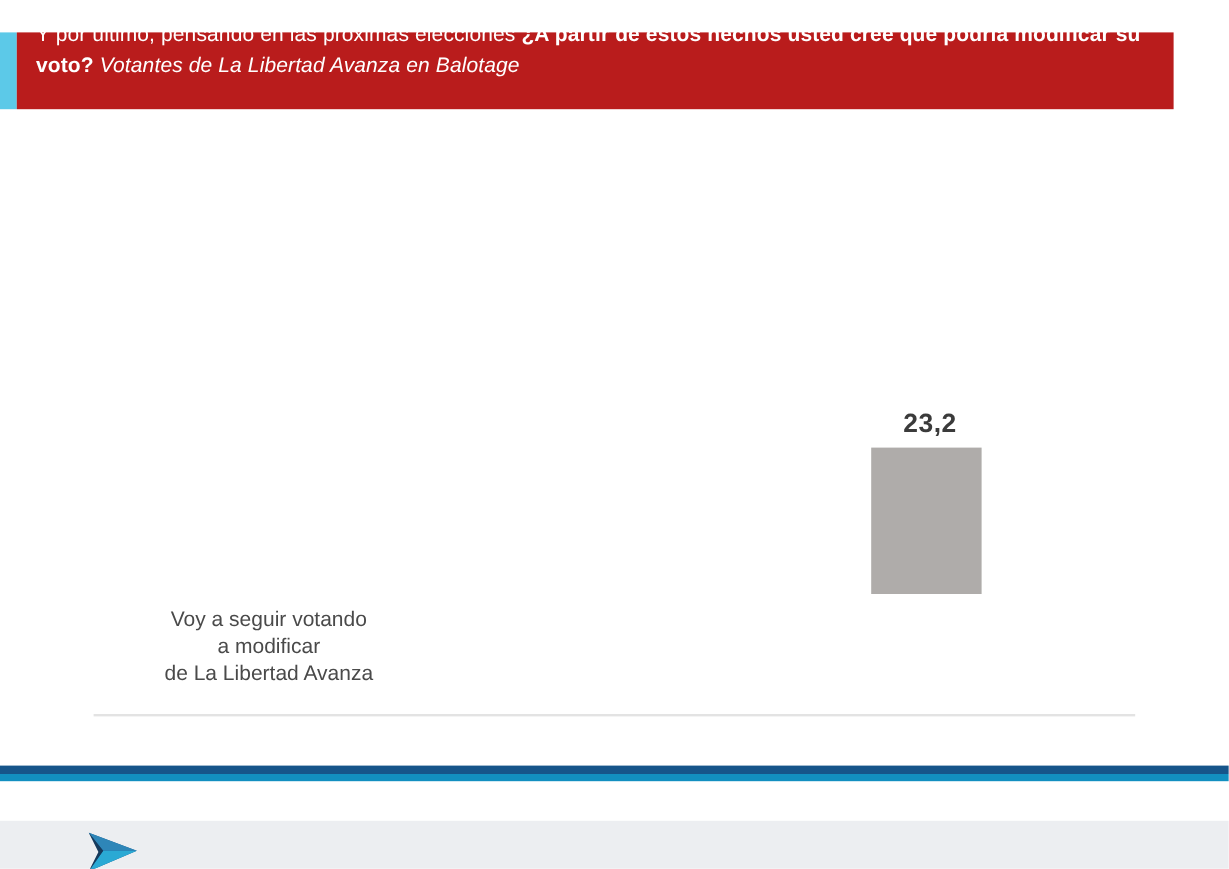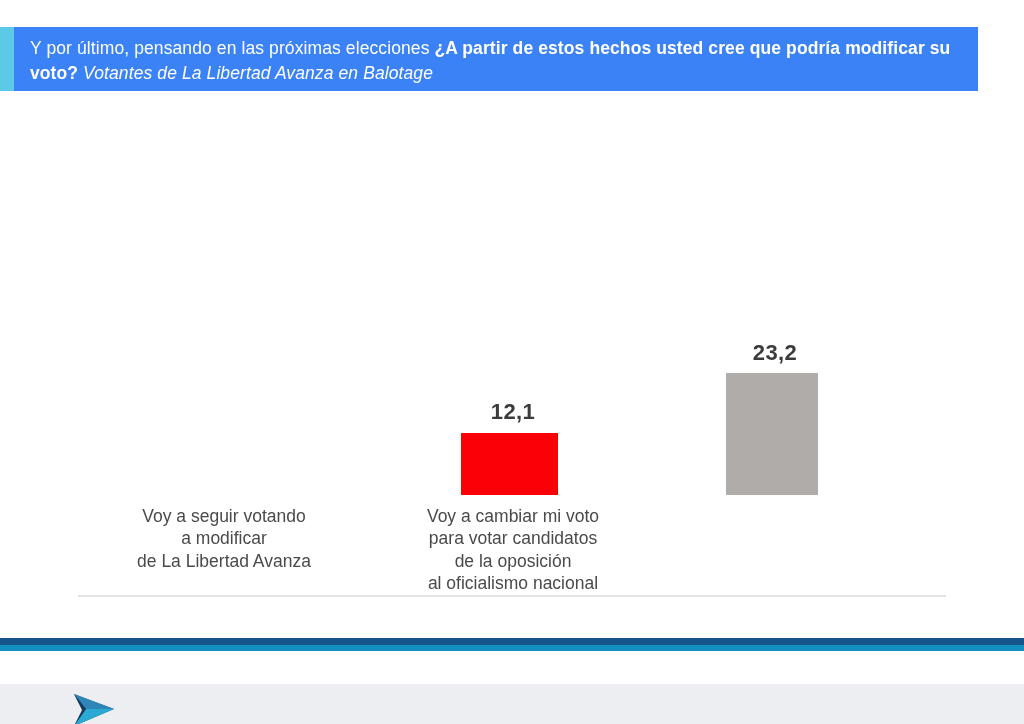--- a/index.html
+++ b/index.html
@@ -23,24 +23,24 @@
     display:flex;
     align-items:stretch;
   }
   #title-accent {
     width:14px;
     background:#5CC9E8;
     flex:0 0 14px;
   }
   #title-box {
     flex:1 1 auto;
-    background:#3b82f6;
-    padding:9px 18px 9px 16px;
+    background:#b91c1c;
+    padding:9px 18px 24px 16px;
     display:flex;
-    align-items:flex-start;
+    align-items:flex-end;
   }
   #title-text {
     color:#ffffff;
     font-size:17.5px;
     line-height:1.45;
     letter-spacing:0.1px;
   }
   #title-text .b { font-weight:bold; }
   #title-text .bi { font-style:italic; font-weight:normal; }
 
@@ -157,28 +157,20 @@
 
     <div id="axis-line"></div>
 
     <div class="bar-group" style="left:78px; width:292px;">
       <div class="bar-caption">Voy a seguir votando
 a modificar
 de La Libertad Avanza</div>
     </div>
 
     <div class="bar-group" style="left:370px; width:286px;">
-      <div class="bar-col">
-        <div class="bar-value" style="top:299px;">12,1</div>
-        <div class="bar-rect" style="left:91px; width:97px; height:62px; background:#FB0007;"></div>
-      </div>
-      <div class="bar-caption">Voy a cambiar mi voto
-para votar candidatos
-de la oposición
-al oficialismo nacional</div>
     </div>
 
     <div class="bar-group" style="left:632px; width:286px;">
       <div class="bar-col">
         <div class="bar-value" style="top:240px;">23,2</div>
         <div class="bar-rect" style="left:94px; width:92px; height:122px; background:#AFACAA;"></div>
       </div>
     </div>
 
   </div>

